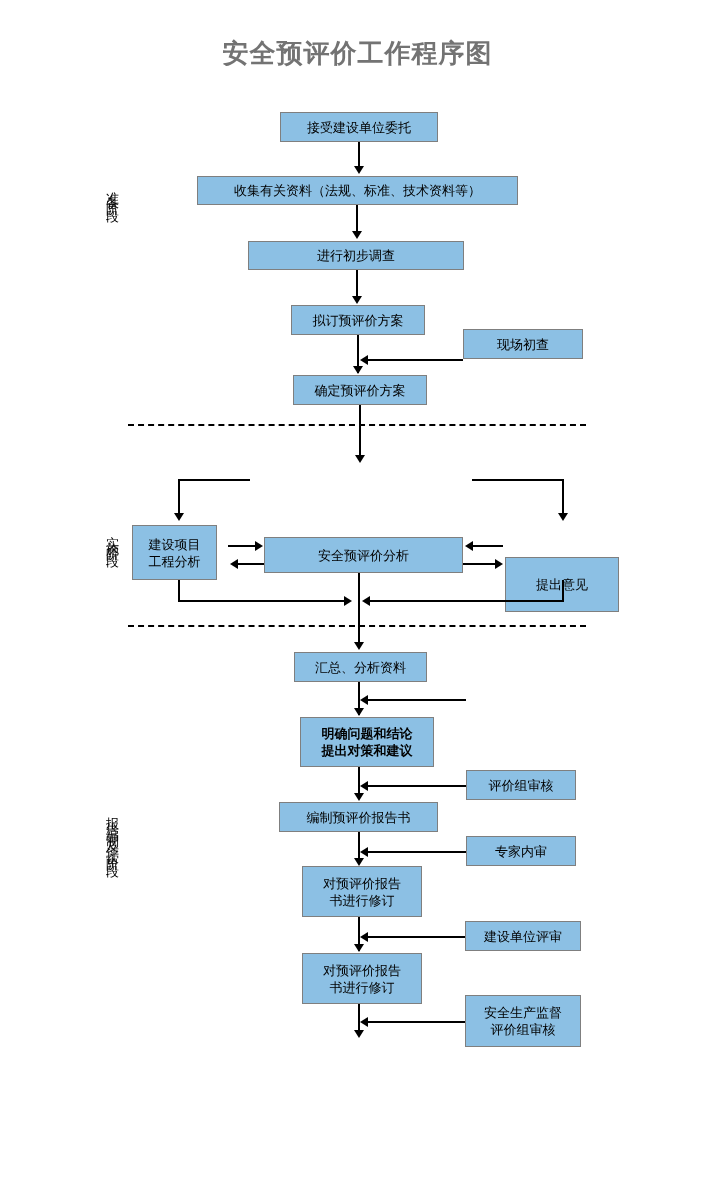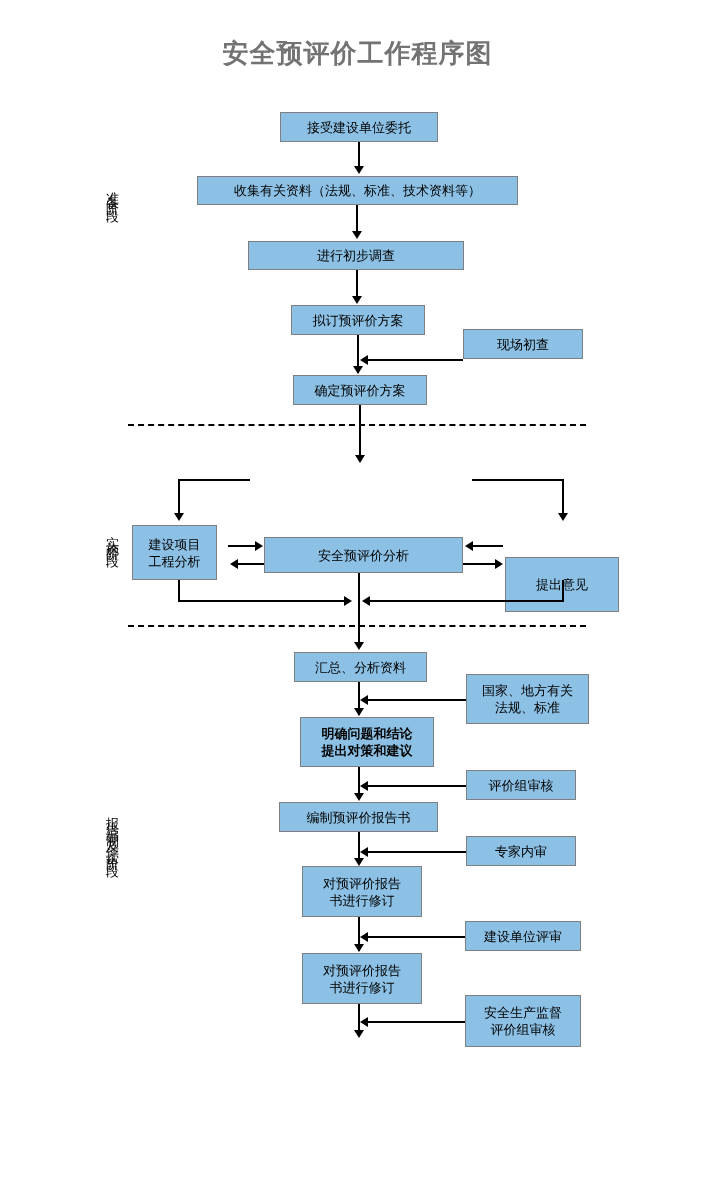--- a/index.html
+++ b/index.html
@@ -173,22 +173,20 @@
   <div class="arrow-left" style="left:362px; top:596px;"></div>
 
   <div class="vline" style="left:358px; top:573px; height:72px;"></div>
   <div class="arrow-down" style="left:354px; top:642px;"></div>
 
   <div class="box" style="left:294px; top:652px; width:133px; height:30px;">汇总、分析资料</div>
 
   <div class="vline" style="left:358px; top:682px; height:33px;"></div>
   <div class="arrow-down" style="left:354px; top:708px;"></div>
 
-  <div class="box" style="left:466px; top:674px; width:123px; height:50px;">国家、地方有关
-法规、标准</div>
   <div class="hline" style="left:366px; top:699px; width:100px;"></div>
   <div class="arrow-left" style="left:360px; top:695px;"></div>
 
   <div class="box" style="left:300px; top:717px; width:134px; height:50px;font-weight:bold;">明确问题和结论
 提出对策和建议</div>
 
   <div class="vline" style="left:358px; top:767px; height:32px;"></div>
   <div class="arrow-down" style="left:354px; top:793px;"></div>
 
   <div class="box" style="left:466px; top:770px; width:110px; height:30px;">评价组审核</div>

